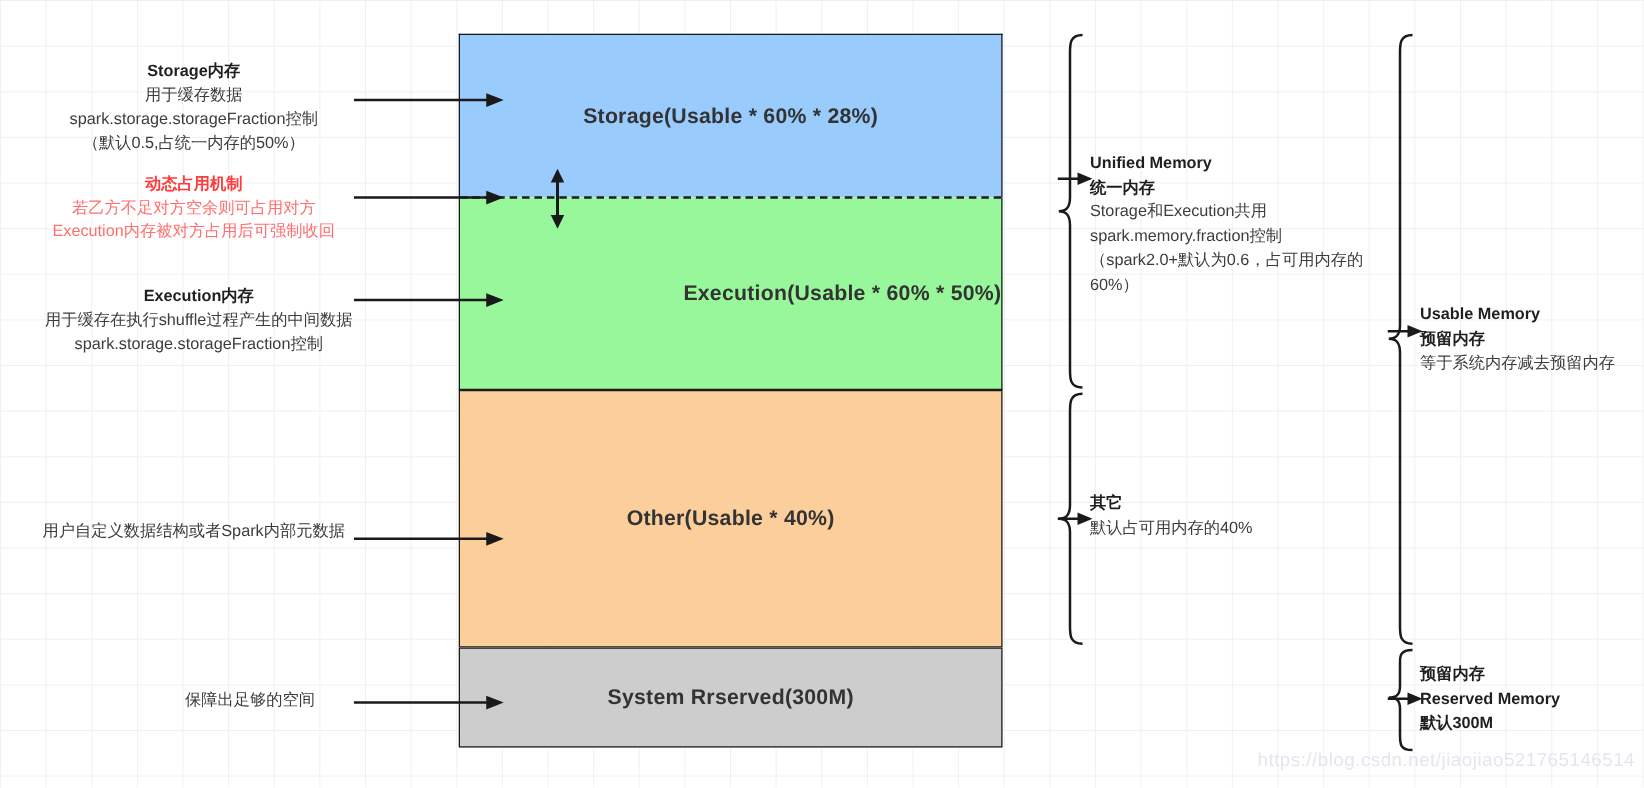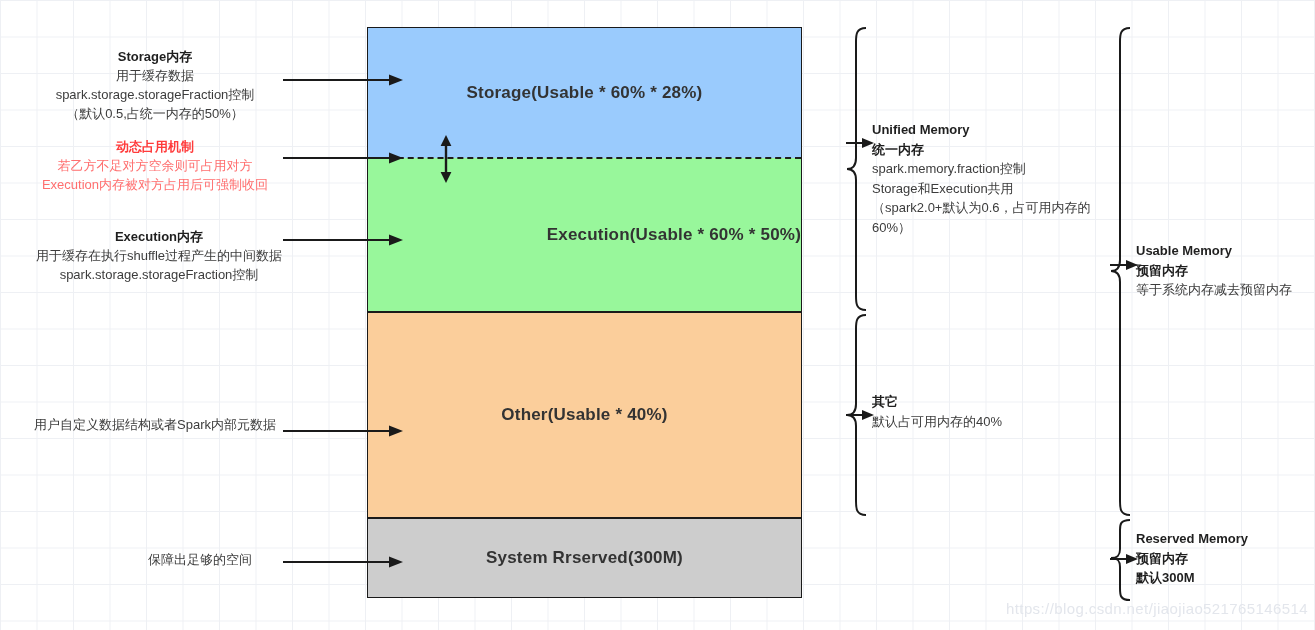--- a/index.html
+++ b/index.html
@@ -206,38 +206,38 @@
     <path d="M22 2 C12 2 12 7 12 12 L12 31 C12 38 9 40 3 40 C9 40 12 42 12 49 L12 70 C12 77 12 82 22 82" fill="none" stroke="#1a1a1a" stroke-width="2"></path>
   </svg>
   <svg class="conn" style="left:1110px; top:553px; width:28px;" viewBox="0 0 28 12">
     <line x1="0" y1="6" x2="18" y2="6" stroke="#1a1a1a" stroke-width="2"></line>
     <polygon points="28,6 16,1 16,11" fill="#1a1a1a"></polygon>
   </svg>
 
   <div class="rnote" id="rnote-unified">
     <div class="hd">Unified Memory</div>
     <div class="hd">统一内存</div>
+    <div>Storage和Execution共用</div>
     <div>spark.memory.fraction控制</div>
-    <div>Storage和Execution共用</div>
     <div>（spark2.0+默认为0.6，占可用内存的</div>
     <div>60%）</div>
   </div>
 
   <div class="rnote" id="rnote-other">
     <div class="hd">其它</div>
     <div>默认占可用内存的40%</div>
   </div>
 
   <div class="rnote" id="rnote-usable">
     <div class="hd">Usable Memory</div>
     <div class="hd">预留内存</div>
     <div>等于系统内存减去预留内存</div>
   </div>
 
   <div class="rnote" id="rnote-reserved">
+    <div class="hd">预留内存</div>
     <div class="hd">Reserved Memory</div>
-    <div class="hd">预留内存</div>
     <div class="hd">默认300M</div>
   </div>
 
   <div id="watermark">https://blog.csdn.net/jiaojiao521765146514</div>
 
 </div>
 
 </body></html>

